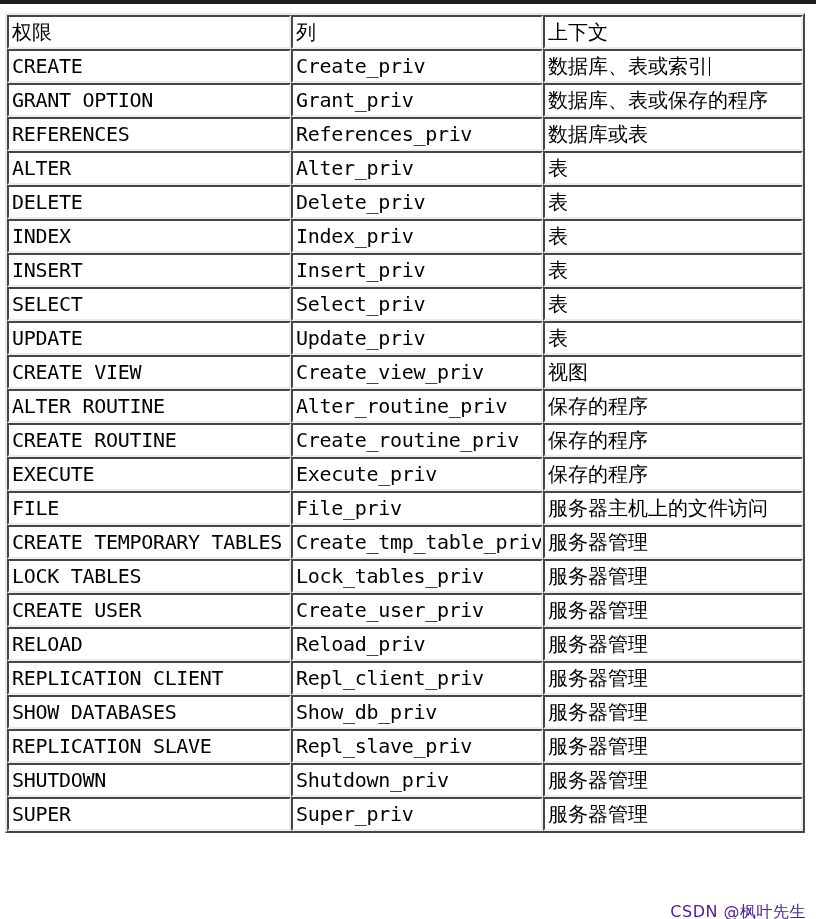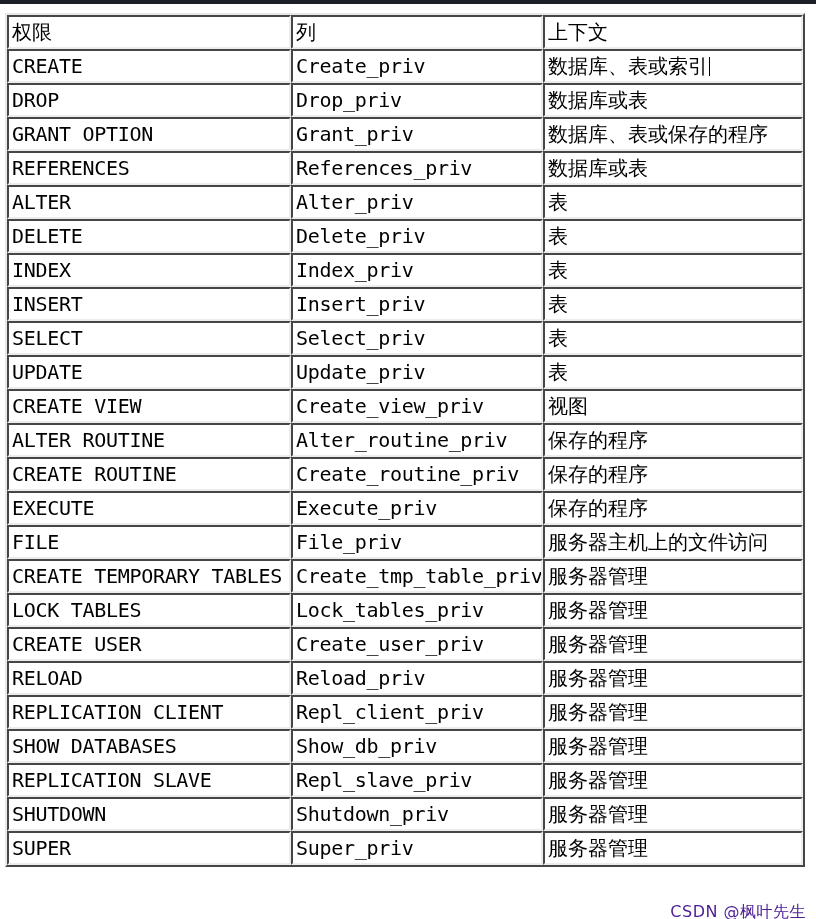--- a/index.html
+++ b/index.html
@@ -131,25 +131,20 @@
         <td>
           <span class="t-cjk">上下文</span>
         </td>
       </tr>
     <tr>
           <td><span class="t-mono">CREATE</span></td>
           <td><span class="t-mono">Create_priv</span></td>
           <td><span class="t-cjk">数据库、表或索引</span><span class="caret"></span></td>
         </tr>
         <tr>
-          <td><span class="t-mono">DROP</span></td>
-          <td><span class="t-mono">Drop_priv</span></td>
-          <td><span class="t-cjk">数据库或表</span></td>
-        </tr>
-        <tr>
           <td><span class="t-mono">GRANT OPTION</span></td>
           <td><span class="t-mono">Grant_priv</span></td>
           <td><span class="t-cjk">数据库、表或保存的程序</span></td>
         </tr>
         <tr>
           <td><span class="t-mono">REFERENCES</span></td>
           <td><span class="t-mono">References_priv</span></td>
           <td><span class="t-cjk">数据库或表</span></td>
         </tr>
         <tr>

